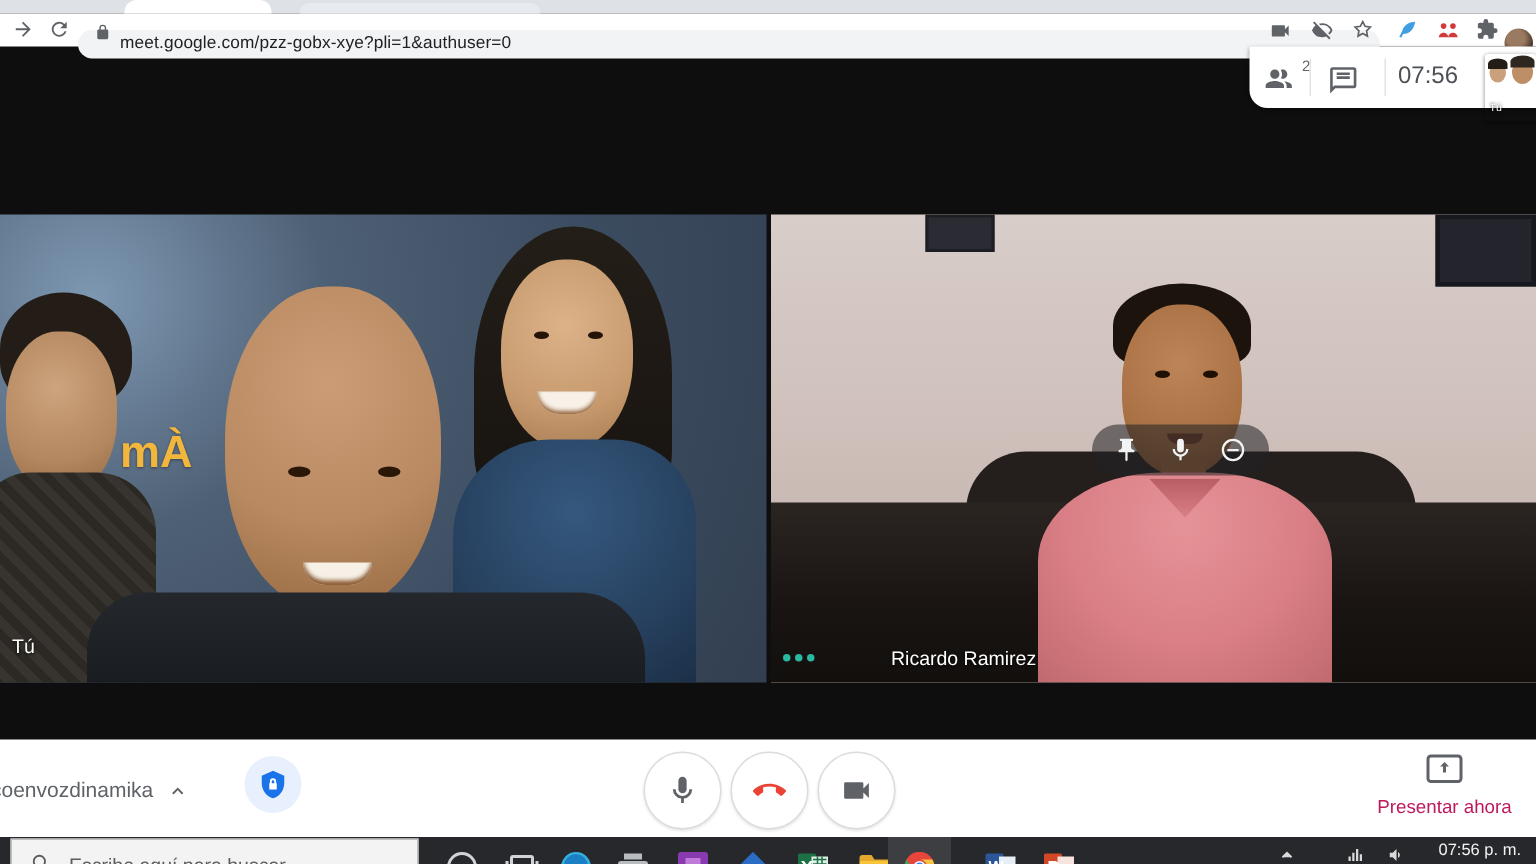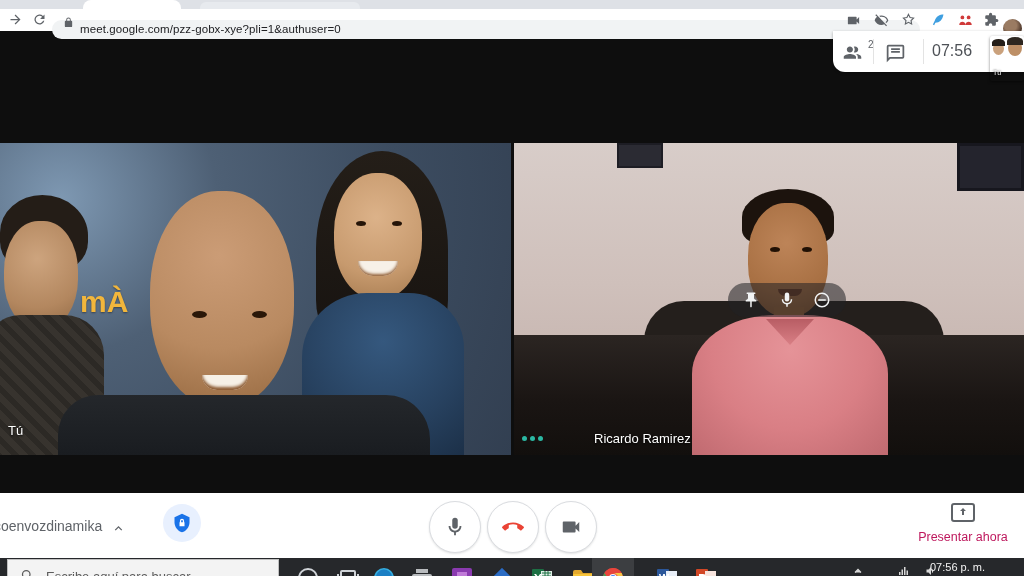--- a/index.html
+++ b/index.html
@@ -105,21 +105,21 @@
   #present-icon svg { position:absolute; left:4px; top:1px; width:12px; height:12px; fill:#5f6368; }
   #present-label { font-size:12.5px; color:#be185d; margin-top:4px; }
 
   
   #taskbar { left:0; top:558px; width:1024px; height:40px; background:#26282b; }
   #tb-search { left:7px; top:1px; width:272px; height:39px; background:#f3f3f3; border:1px solid #bfbfbf; position:absolute; }
   #tb-search-ic { position:absolute; left:12px; top:8px; width:15px; height:15px; }
   #tb-search-text { position:absolute; left:38px; top:9px; font-size:13px; color:#5c5c5c; white-space:nowrap; }
   .tk-ic { position:absolute; top:8px; width:24px; height:24px; }
   #chrome-hl { left:592px; top:0; width:42px; height:40px; background:#3c3e41; position:absolute; }
-  #tb-clock { left:930px; top:3px; font-size:11px; color:#f2f2f2; position:absolute; }
+  #tb-clock { left:959px; top:3px; font-size:11px; color:#f2f2f2; position:absolute; }
   .tray-ic { position:absolute; top:5px; width:12px; height:12px; color:#d9d9d9; }
   .tray-ic svg { width:100%; height:100%; fill:currentColor; }
 </style>
 </head>
 <body>
 
 <div id="screen">
 
   <div class="abs" id="tabstrip">
     <div class="abs" id="active-tab"></div>

